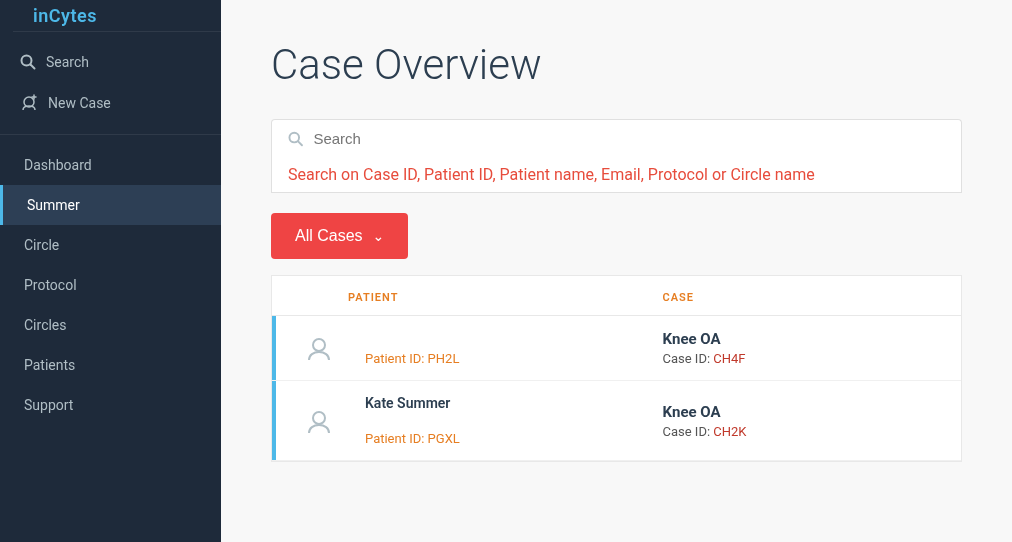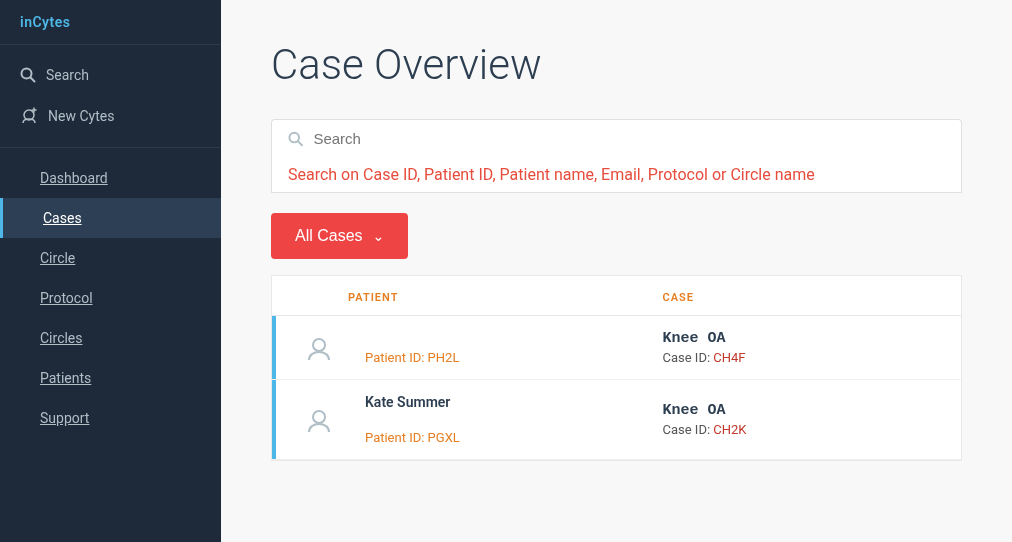--- a/index.html
+++ b/index.html
@@ -9,26 +9,27 @@
     .sidebar {
       width: 221px;
       min-width: 221px;
       background: #1e2a3a;
       color: #fff;
       display: flex;
       flex-direction: column;
       height: 100%;
     }
     .sidebar-logo {
-      padding: 14px 20px;
-      font-size: 14px;
+      padding: 5px 20px;
+      font-size: 18px;
       font-weight: 600;
       color: #fff;
       letter-spacing: 0.5px;
       border-bottom: 1px solid rgba(255,255,255,0.08);
+      margin-left: 13px;
     }
     .sidebar-logo span { color: #4db8e8; }
     .sidebar-actions {
       padding: 10px 0;
       border-bottom: 1px solid rgba(255,255,255,0.08);
     }
     .sidebar-action-item {
       display: flex;
       align-items: center;
       gap: 10px;
@@ -37,26 +38,25 @@
       font-size: 14px;
       cursor: pointer;
     }
     .sidebar-nav {
       padding: 10px 0;
       flex: 1;
     }
     .sidebar-nav-item {
       display: flex;
       align-items: flex-end;
-      padding: 12px 40px;
+      padding: 12px 24px;
       color: #b0bec5;
       font-size: 14px;
       cursor: pointer;
       position: relative;
-      text-decoration: underline;
     }
     .sidebar-nav-item.active {
       color: #fff;
       background: #2d3f55;
       border-left: 3px solid #4db8e8;
     }
 
     
     .main {
       flex: 1;
@@ -180,21 +180,20 @@
     }
     .case-cell {
       flex: 1;
       padding: 0 16px;
     }
     .case-name {
       font-size: 15px;
       font-weight: 700;
       color: #2c3e50;
       margin-bottom: 3px;
-      font-family: Liberation Mono, monospace;
     }
     .case-id {
       font-size: 13px;
       color: #555;
     }
     .case-id-value { color: #c0392b; }
   </style>
 </head>
 <body>
 
@@ -211,30 +210,30 @@
       </svg>
       <span>Search</span>
     </div>
     <div class="sidebar-action-item">
       <svg width="18" height="18" viewBox="0 0 18 18" fill="none" xmlns="http://www.w3.org/2000/svg">
         <circle cx="9" cy="8" r="5" stroke="#b0bec5" stroke-width="1.5"></circle>
         <path d="M3 16c0-2.5 2.5-4 6-4s6 1.5 6 4" stroke="#b0bec5" stroke-width="1.5"></path>
         <line x1="12" y1="3" x2="16" y2="3" stroke="#b0bec5" stroke-width="1.5" stroke-linecap="round"></line>
         <line x1="14" y1="1" x2="14" y2="5" stroke="#b0bec5" stroke-width="1.5" stroke-linecap="round"></line>
       </svg>
-      <span>New Cytes</span>
+      <span>New Case</span>
     </div>
   </div>
 
   <nav class="sidebar-nav">
     <div class="sidebar-nav-item">
       <span>Dashboard</span>
     </div>
     <div class="sidebar-nav-item active">
-      <span>Cases</span>
+      <span>Summer</span>
     </div>
     <div class="sidebar-nav-item">
       <span>Circle</span>
     </div>
     <div class="sidebar-nav-item">
       <span>Protocol</span>
     </div>
     <div class="sidebar-nav-item">
       <span>Circles</span>
     </div>

